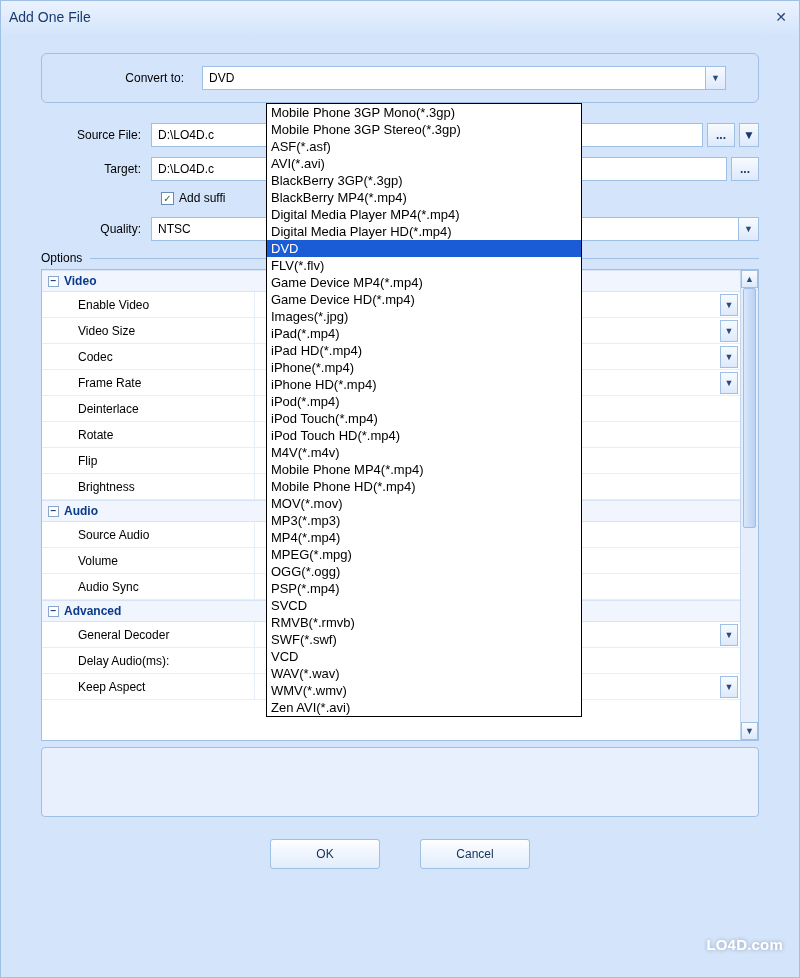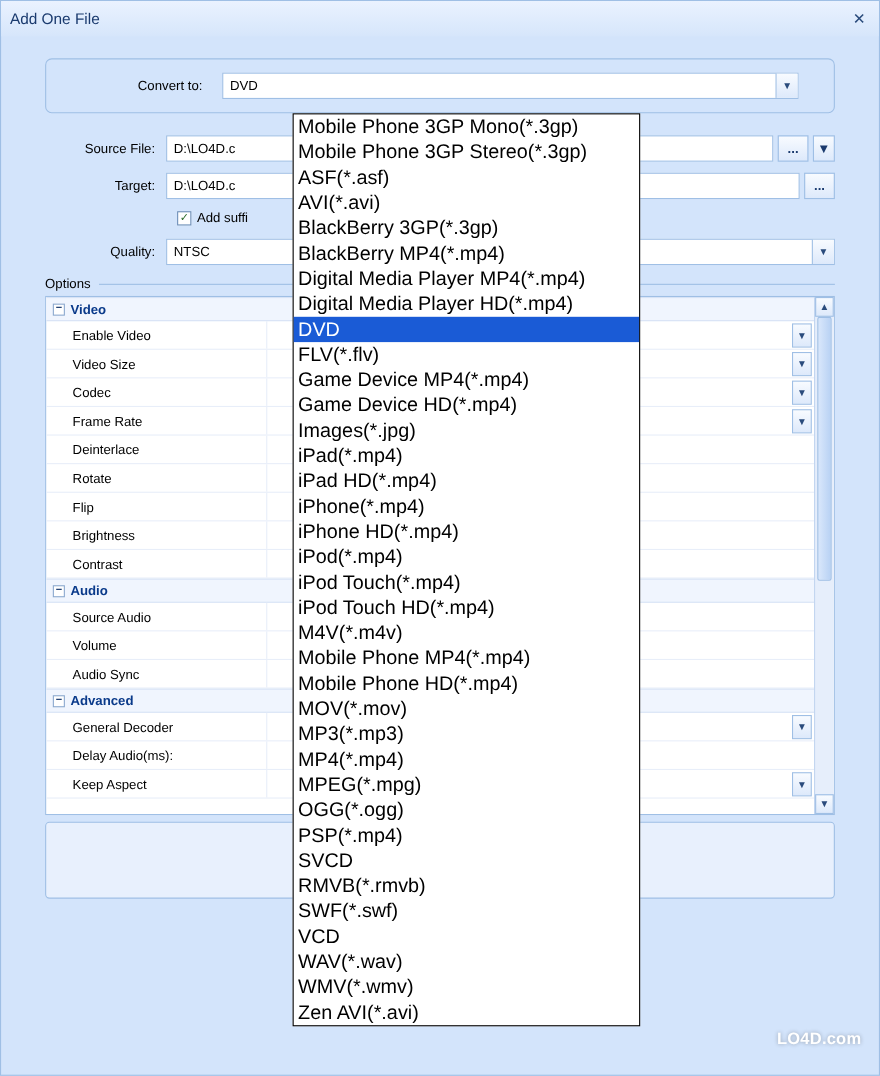--- a/index.html
+++ b/index.html
@@ -137,21 +137,21 @@
   .expander {
     width:11px;height:11px;border:1px solid #8aa8cf;background:#fff;
     display:flex;align-items:center;justify-content:center;
     font-size:10px;line-height:1;color:#1a3a6e;
   }
   .prop {
     display:flex; align-items:center;
     border-bottom:1px solid #e8eef9;
     height: 26px;
   }
-  .prop .name { width: 200px; padding-left: 24px; }
+  .prop .name { width: 200px; padding-left: 24px; margin-left: 12px; }
   .prop .valcell {
     flex:1; border-left:1px solid #e8eef9;
     display:flex; align-items:center; height:100%;
   }
   .prop .valcell .arrow {
     margin-left:auto;
     width:18px;height:22px;
     background: linear-gradient(#f8fbff,#dde9fb);
     border:1px solid #9fbfe5;
     display:flex;align-items:center;justify-content:center;
@@ -184,21 +184,21 @@
     letter-spacing:.2px;
   }
   
   .dropdown {
     position:absolute;
     left:265px; top:102px;
     width:316px;
     background:#fff;
     border:1px solid #000;
     z-index:100;
-    font-size:18px;
+    font-size:13px;
   }
   .dropdown .opt {
     padding:1px 4px;
     white-space:nowrap;
     cursor:default;
   }
   .dropdown .opt.sel {
     background:#1a5bd6;
     color:#fff;
   }
@@ -294,24 +294,20 @@
           <div class="prop">
             <div class="name">Rotate</div>
             <div class="valcell"></div>
           </div>
           <div class="prop">
             <div class="name">Flip</div>
             <div class="valcell"></div>
           </div>
           <div class="prop">
             <div class="name">Brightness</div>
-            <div class="valcell"></div>
-          </div>
-          <div class="prop">
-            <div class="name">Contrast</div>
             <div class="valcell"></div>
           </div>
           <div class="cat">
             <span class="expander">−</span>
             <span>Audio</span>
           </div>
           <div class="prop">
             <div class="name">Source Audio</div>
             <div class="valcell"></div>
           </div>

